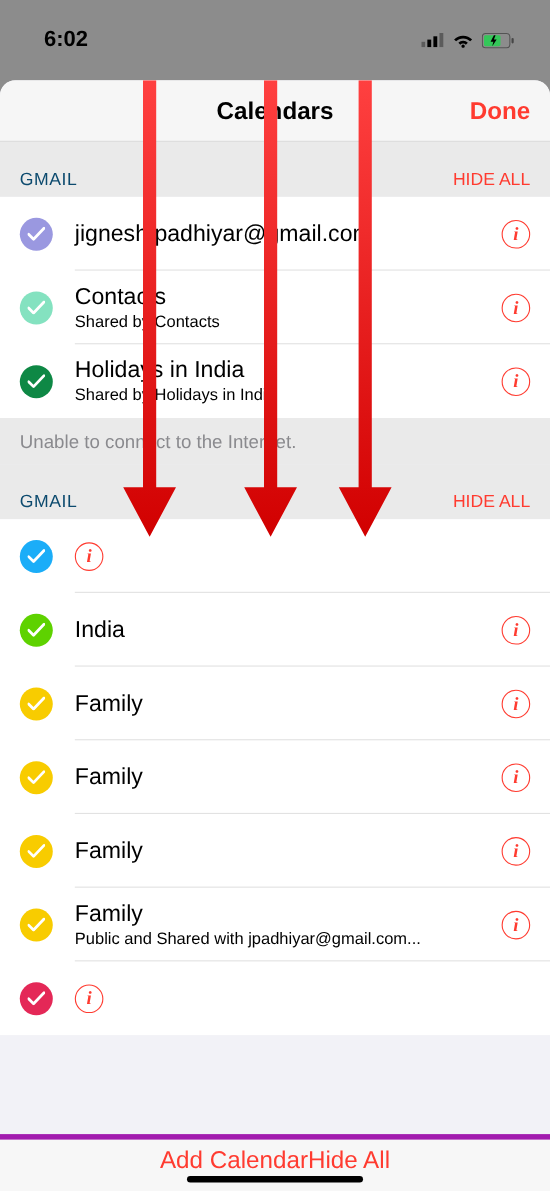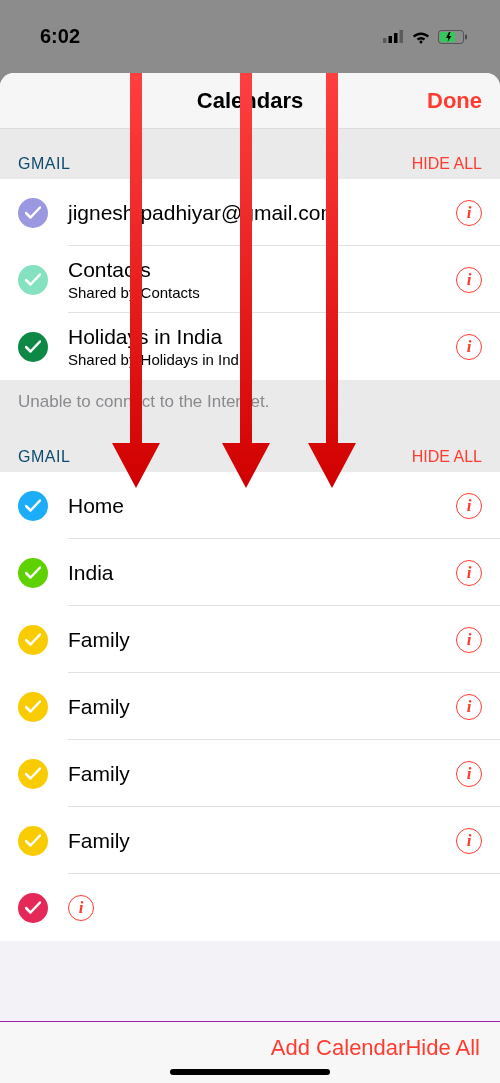--- a/index.html
+++ b/index.html
@@ -108,25 +108,25 @@
       font-size: 17px;
       font-family: Georgia, serif;
       font-style: italic;
       font-weight: bold;
       flex-shrink: 0;
     }
     .footer {
       position: absolute;
       bottom: 0;
       left: 0; right: 0;
-      height: 62px;
+      height: 52px;
       background: #f7f7f7;
-      border-top: 1px solid #a21caf;
-      display: flex;
-      justify-content: flex-end;
+      border-top: 5px solid #a21caf;
+      display: flex;
+      justify-content: center;
       align-items: center;
       padding: 0 20px 10px 20px;
     }
     .footer-btn { font-size: 22px; color: #ff3b30; }
     .home-indicator {
       position: absolute;
       bottom: 8px;
       left: 50%;
       transform: translateX(-50%);
       width: 160px;
@@ -233,23 +233,20 @@
       <div class="section-action">HIDE ALL</div>
     </div>
 
     <div class="list" id="icloud-list">
         <div class="row">
           <div class="check" style="background: rgb(27, 173, 248);">
             <svg viewBox="0 0 16 13">
               <path d="M1 7 L5.5 11.5 L15 1.5" stroke="#fff" stroke-width="2.5" fill="none" stroke-linecap="round" stroke-linejoin="round"></path>
             </svg>
           </div>
-          <div class="row-text">
-            <div class="row-title">Home</div>
-          </div>
           <div class="info-btn">i</div>
         </div>
         <div class="row">
           <div class="check" style="background: rgb(94, 210, 0);">
             <svg viewBox="0 0 16 13">
               <path d="M1 7 L5.5 11.5 L15 1.5" stroke="#fff" stroke-width="2.5" fill="none" stroke-linecap="round" stroke-linejoin="round"></path>
             </svg>
           </div>
           <div class="row-text">
             <div class="row-title">India</div>
@@ -290,20 +287,21 @@
           <div class="info-btn">i</div>
         </div>
         <div class="row">
           <div class="check" style="background: rgb(248, 204, 0);">
             <svg viewBox="0 0 16 13">
               <path d="M1 7 L5.5 11.5 L15 1.5" stroke="#fff" stroke-width="2.5" fill="none" stroke-linecap="round" stroke-linejoin="round"></path>
             </svg>
           </div>
           <div class="row-text">
             <div class="row-title">Family</div>
+            <div class="row-sub">Public and Shared with jpadhiyar@gmail.com...</div>
           </div>
           <div class="info-btn">i</div>
         </div>
         <div class="row">
           <div class="check" style="background: rgb(228, 40, 87);">
             <svg viewBox="0 0 16 13">
               <path d="M1 7 L5.5 11.5 L15 1.5" stroke="#fff" stroke-width="2.5" fill="none" stroke-linecap="round" stroke-linejoin="round"></path>
             </svg>
           </div>
           <div class="info-btn">i</div>

